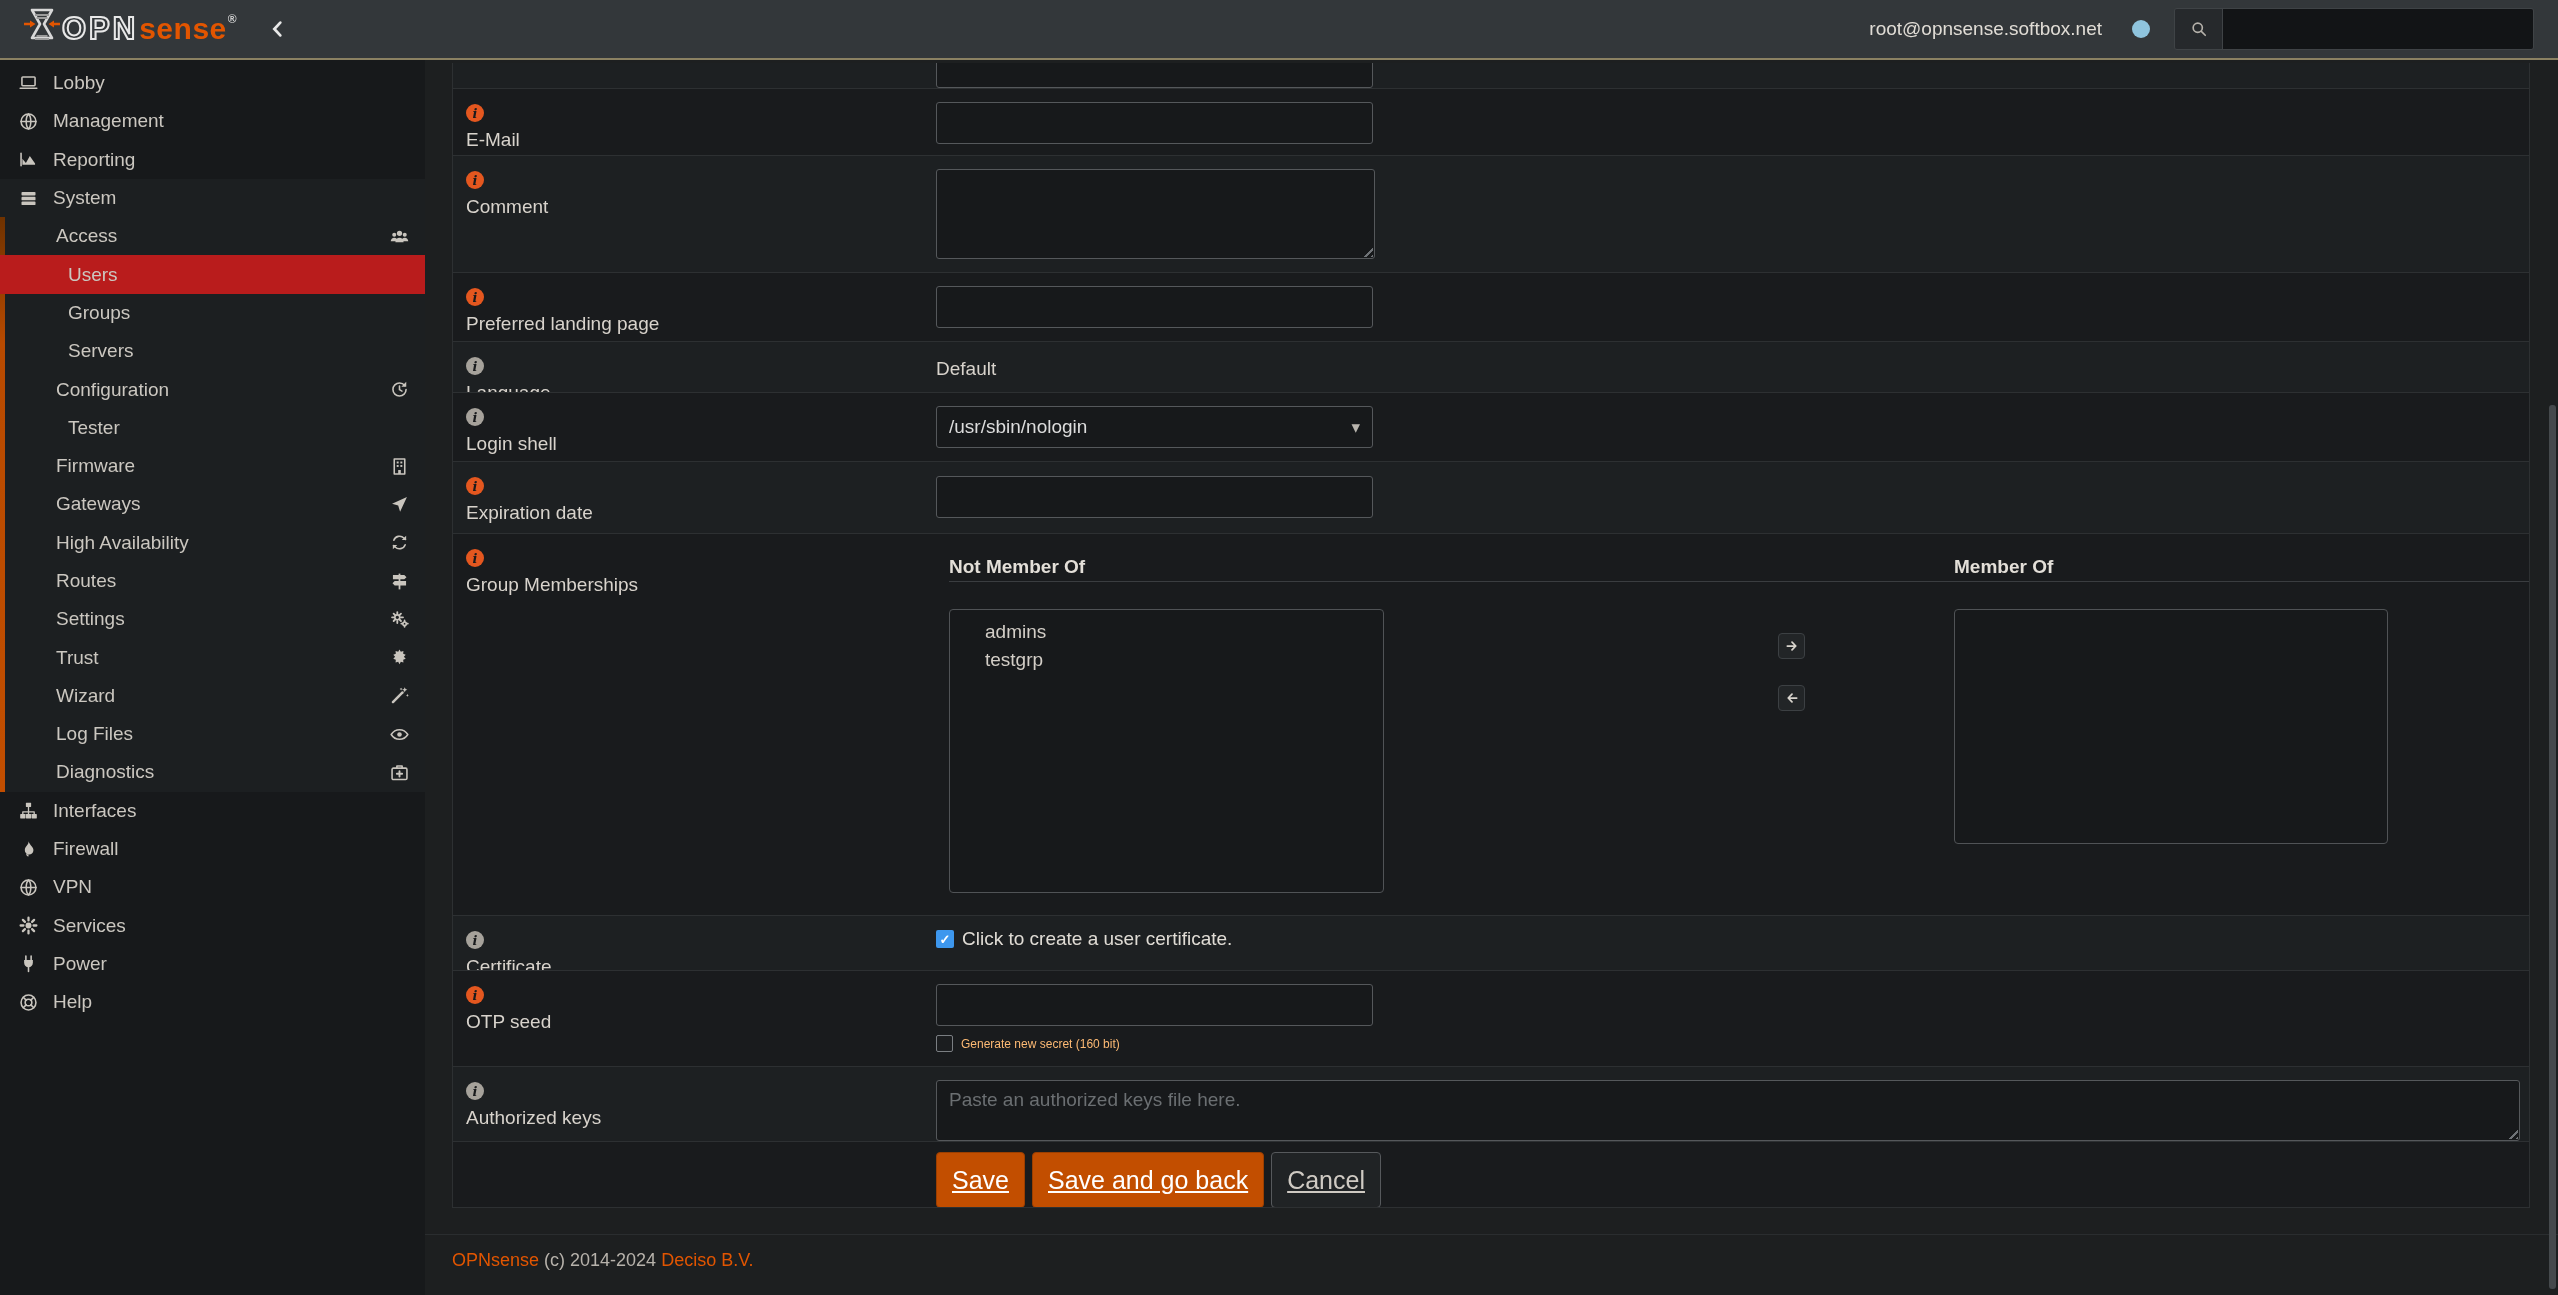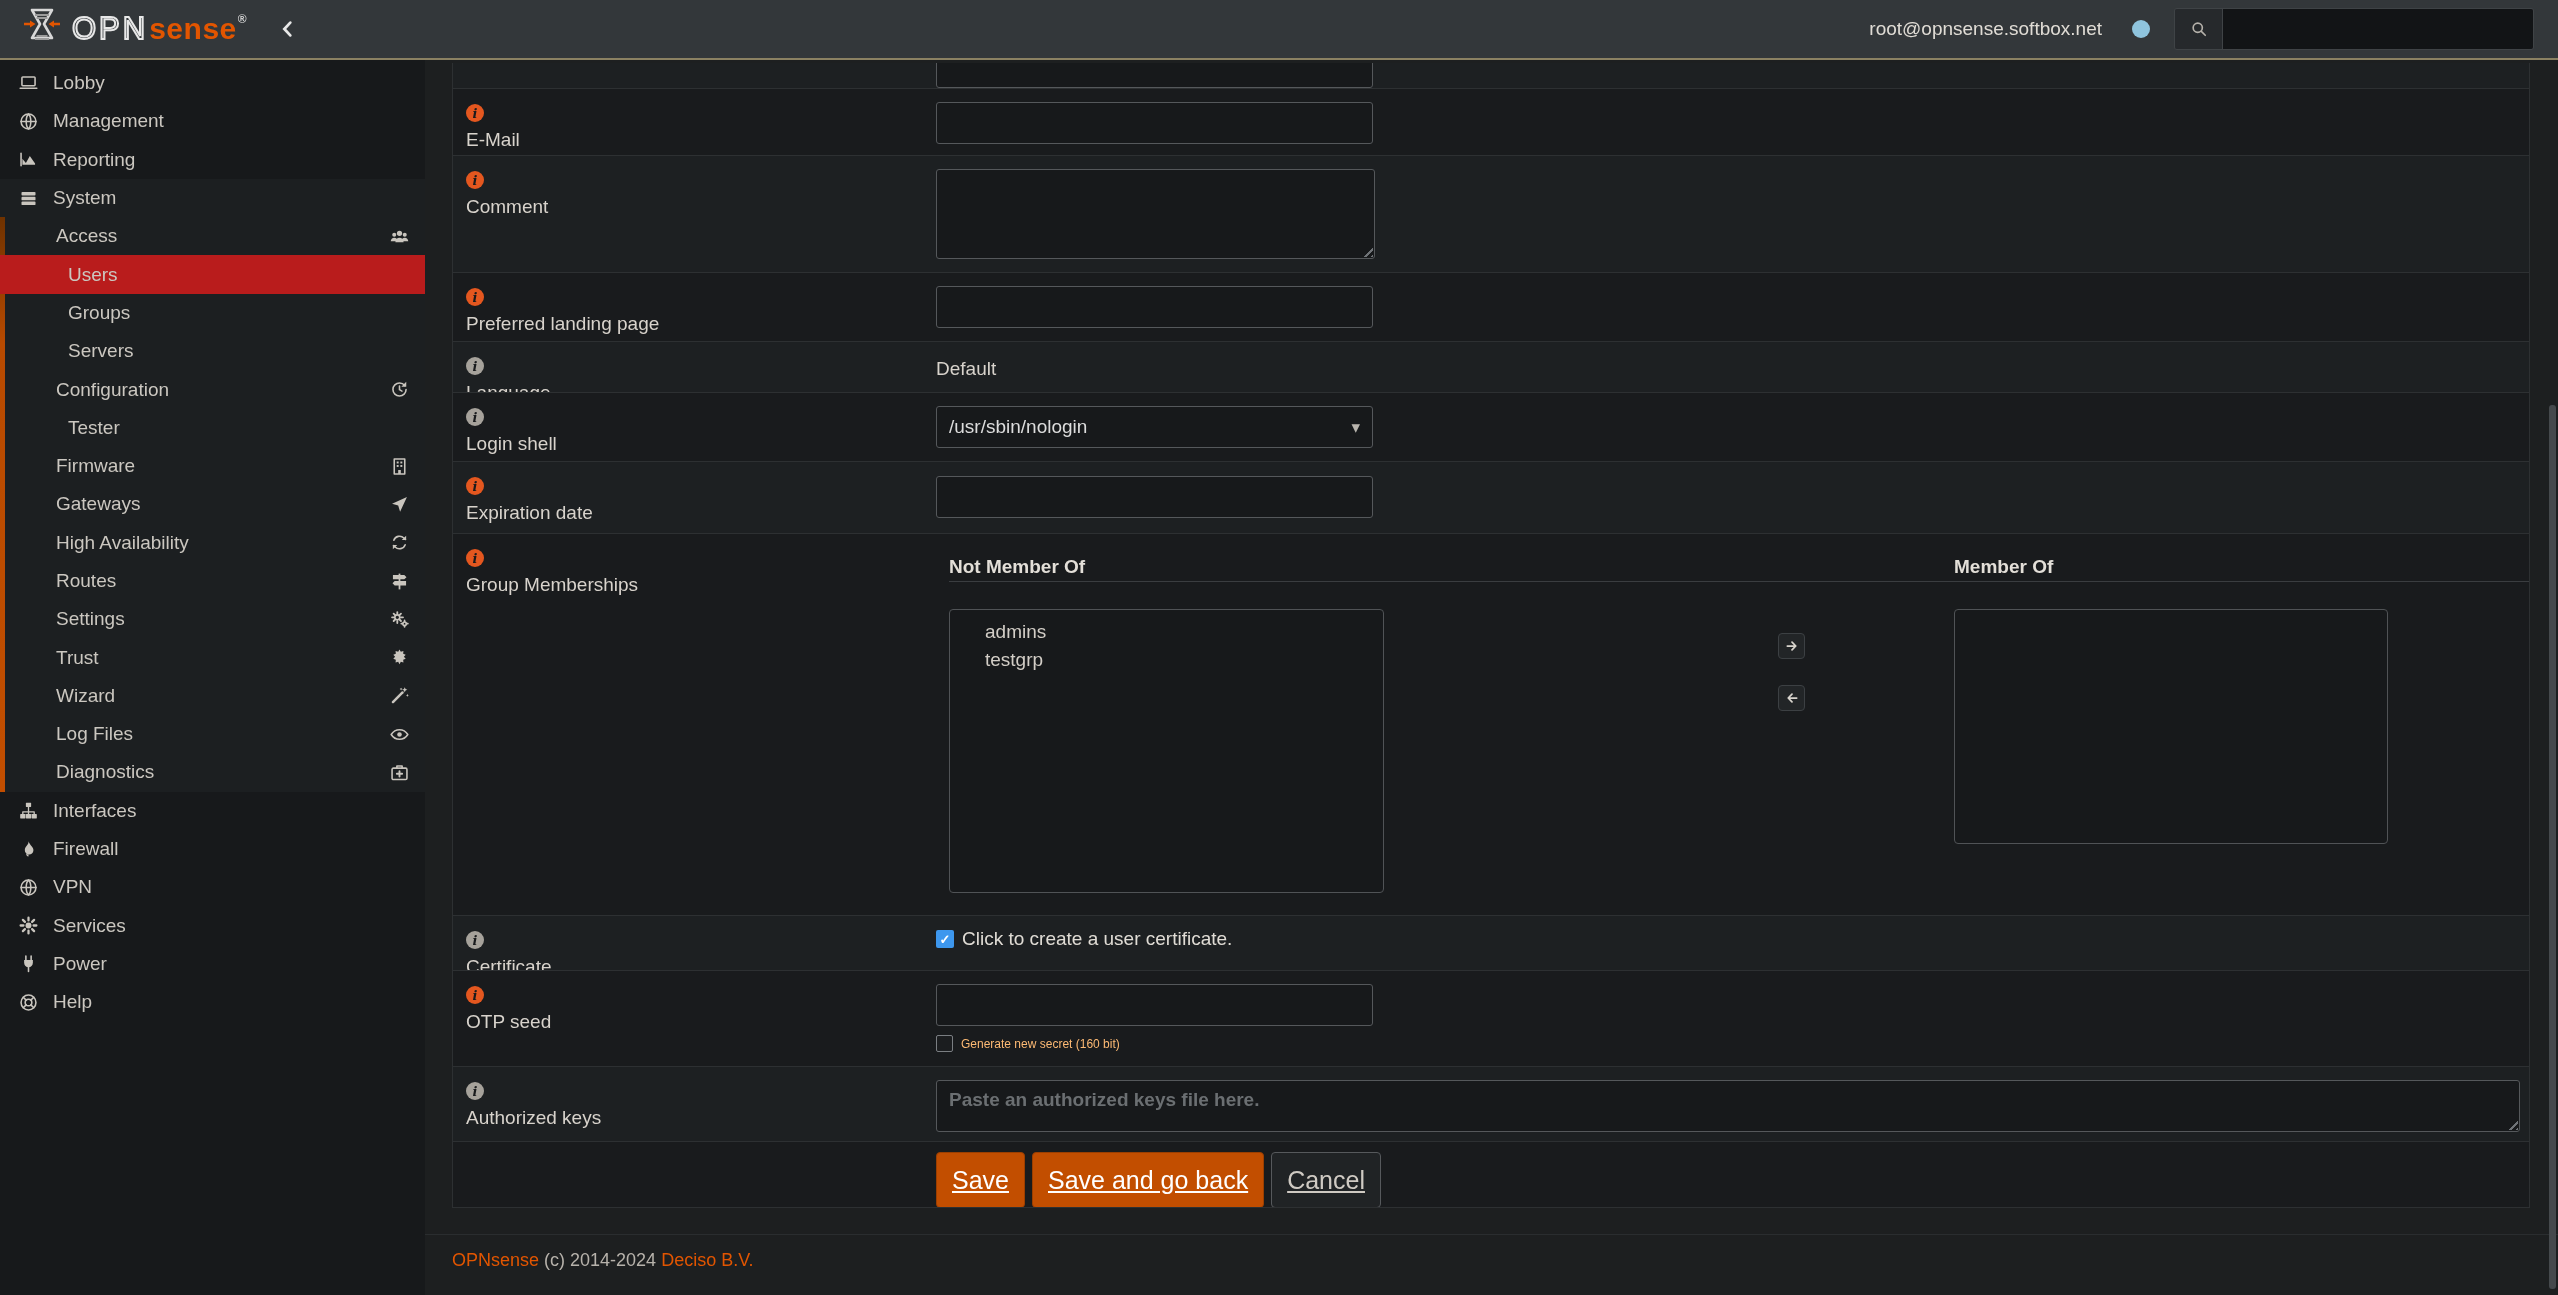--- a/index.html
+++ b/index.html
@@ -3,21 +3,21 @@
 <meta charset="utf-8">
 <style>
   html,body{margin:0;padding:0;}
   body{width:2558px;height:1295px;position:relative;overflow:hidden;
        background:#1d1f20;font-family:"Liberation Sans",sans-serif;
        -webkit-font-smoothing:antialiased;color:#cbc7c0;}
   
   .header{position:absolute;left:0;top:0;width:100%;height:60px;background:#33373a;
           border-bottom:2px solid #8b8162;box-sizing:border-box;display:flex;align-items:center;z-index:5;}
   .brand{display:flex;align-items:center;padding-left:22px;}
-  .opn{font-size:31px;font-weight:400;letter-spacing:3px;margin-left:10px;color:#e8e8e8;text-align:right;}
+  .opn{font-size:31px;font-weight:700;letter-spacing:3px;color:#e8e8e8;text-align:right;}
   @supports (-webkit-text-stroke: 1px black){
     .opn{color:transparent;-webkit-text-stroke:2px #e8e8e8;}
   }
   .sense{font-size:30px;font-weight:700;color:#e25500;margin-left:1px;letter-spacing:0.5px;}
   .reg{font-size:12px;color:#cfcfcf;vertical-align:top;margin-left:1px;}
   .collapse{margin-left:26px;background:none;border:none;cursor:pointer;padding:4px;display:flex;}
   .hright{margin-left:auto;display:flex;align-items:center;padding-right:24px;}
   .huser{font-size:19px;color:#e0dcd5;}
   .hdot{width:18px;height:18px;border-radius:50%;background:#8fc4dd;margin-left:30px;}
   .hsearch{margin-left:24px;width:358px;height:40px;border:1px solid #3f4346;border-radius:3px;
@@ -490,21 +490,21 @@
       </div>
     </div>
 
     <div class="frow rl" style="height:75px">
       <div class="flabel">
           <span class="dot g"></span>
           <span>Authorized keys</span>
         </div>
       <div class="ffield">
         <div class="rsz" style="width:1584px;margin-top:13px">
-          <textarea class="txt" style="width: 1584px; height: 52px; font-weight: bold;" placeholder="Paste an authorized keys file here."></textarea>
+          <textarea class="txt" style="width: 1584px; height: 61px;" placeholder="Paste an authorized keys file here."></textarea>
         </div>
       </div>
     </div>
 
     <div class="frow rd" style="height:66px">
       <div class="flabel"></div>
       <div class="ffield" style="display:flex;gap:7px;align-items:flex-start;padding-top:10px">
         <button class="btn orange">Save</button>
         <button class="btn orange">Save and go back</button>
         <button class="btn dark">Cancel</button>

